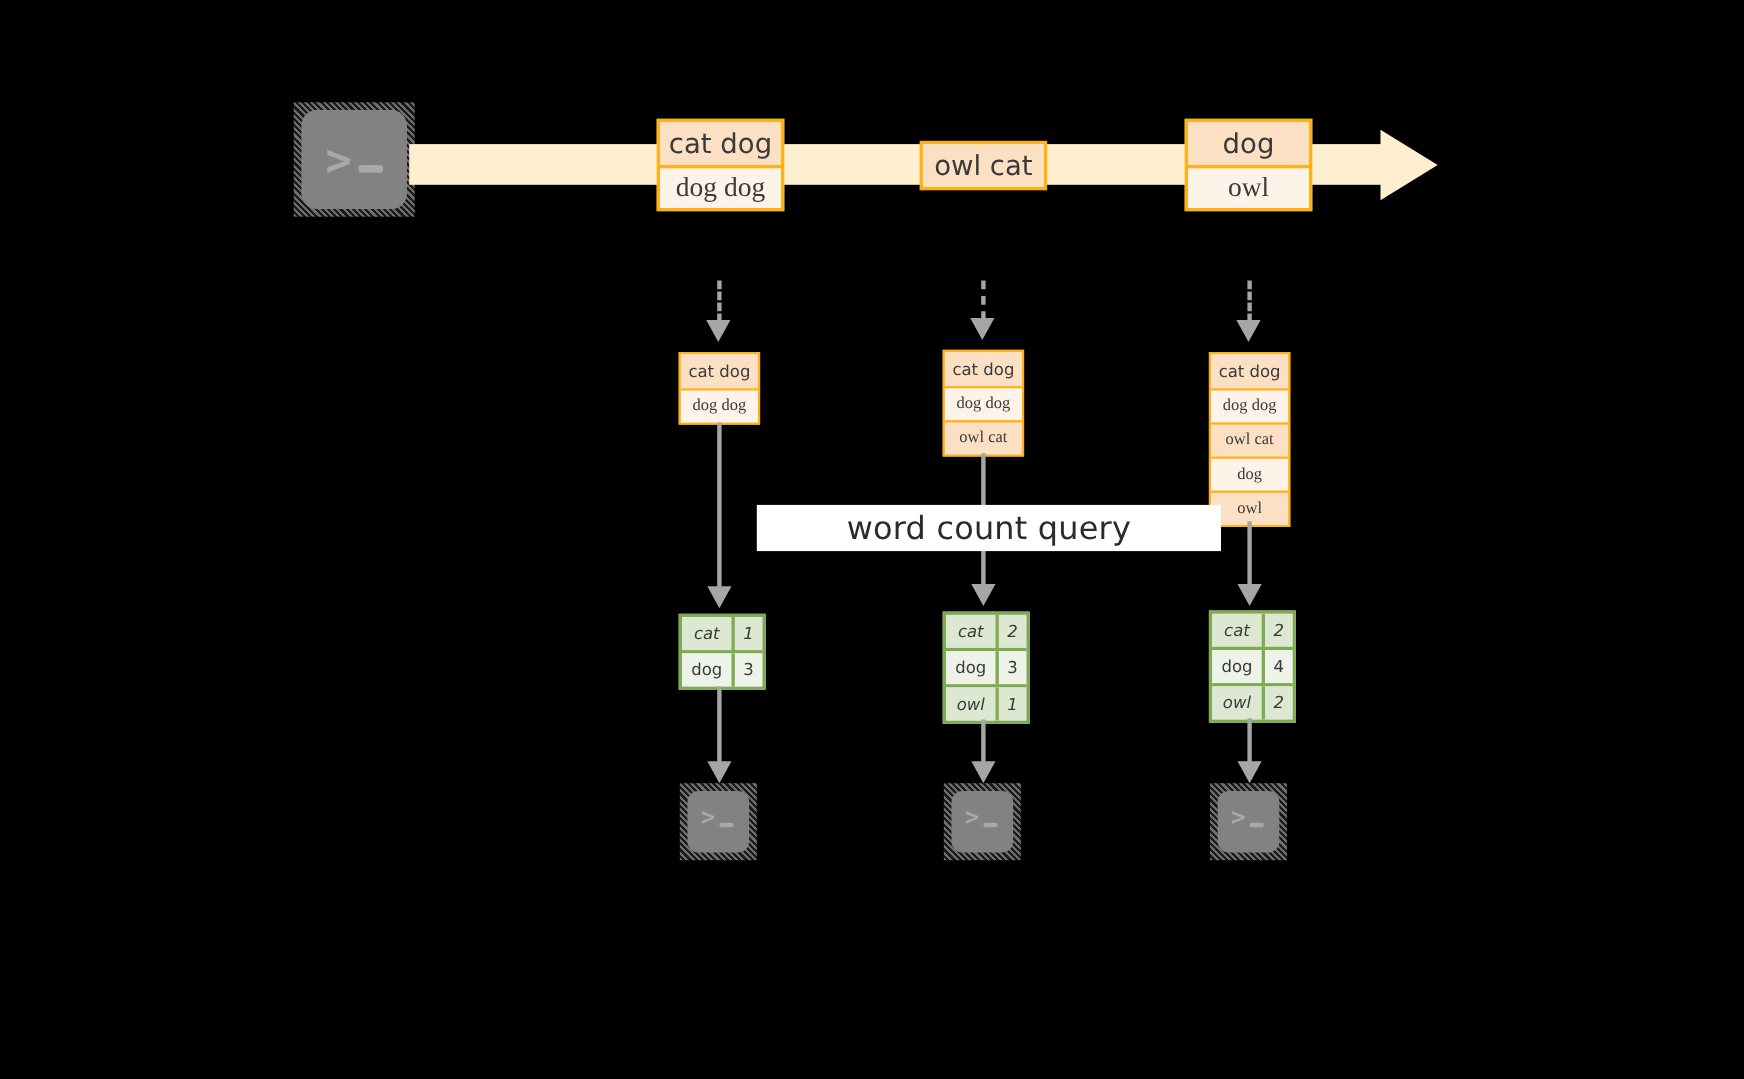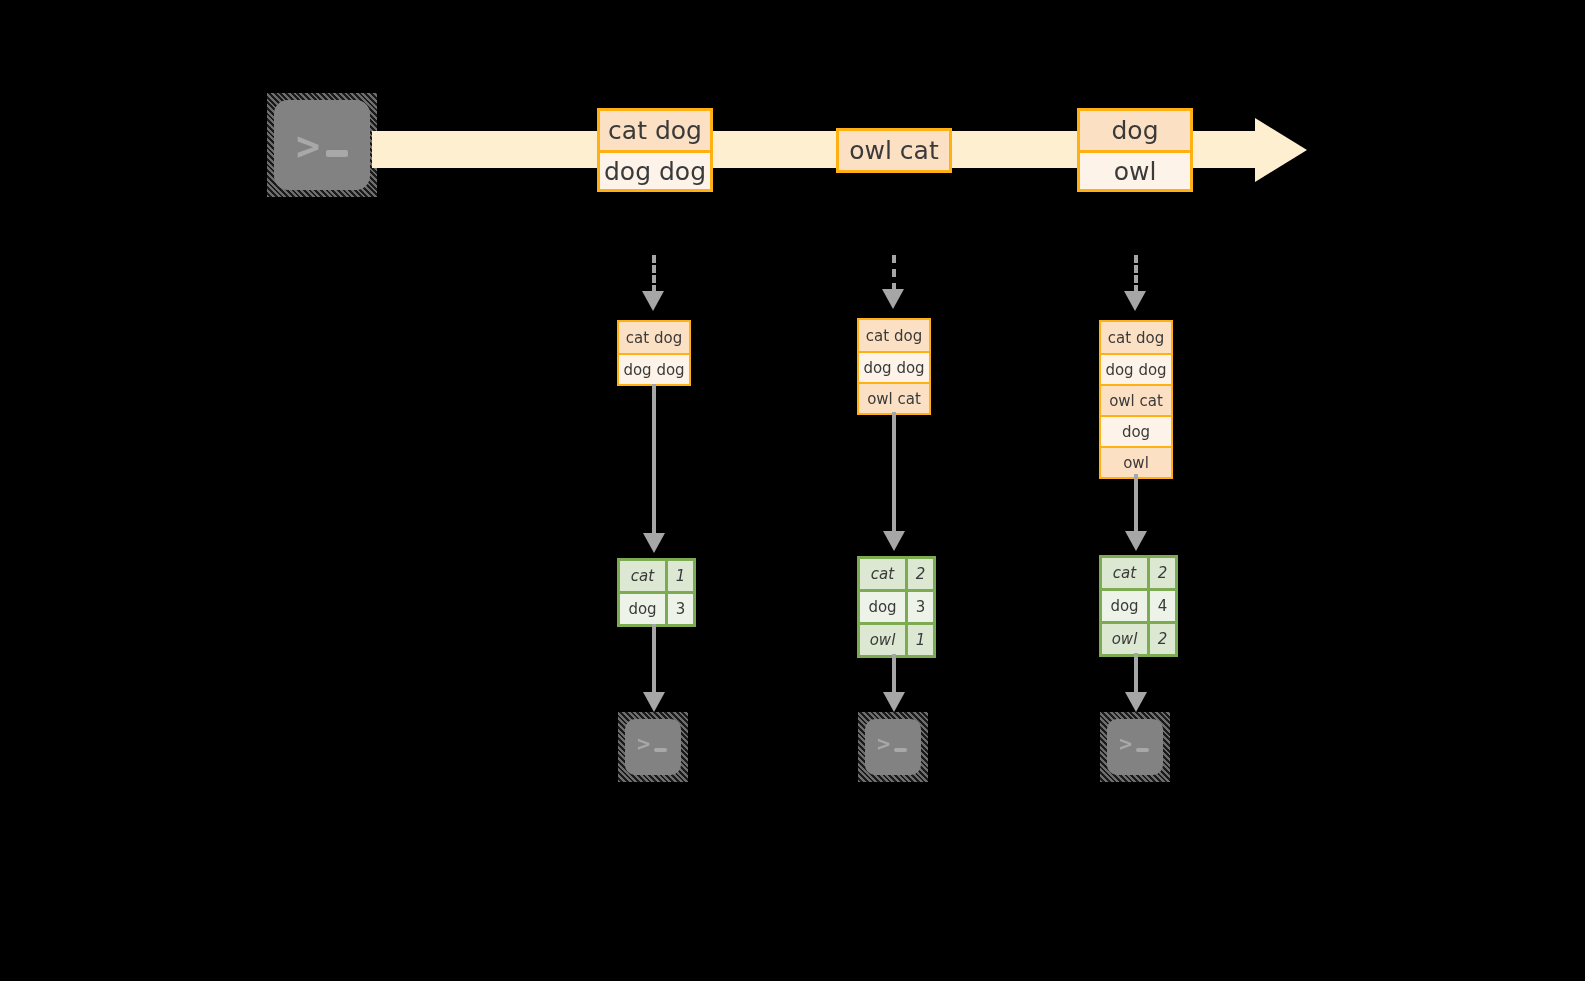--- a/index.html
+++ b/index.html
@@ -50,21 +50,21 @@
     border:3px solid #ffb013;
     background:#fdf3e8;
   }
   .obox .cell {
     box-sizing:border-box;
     display:flex; align-items:center; justify-content:center;
     color:#3a3a3a; white-space:nowrap;
   }
   .obox .cell.dark  { background:#fce0c4; }
   .obox .cell.light { background:#fdf3e8; }
-  .obox .cell + .cell { border-top:3px solid #ffb013; }
+  .obox .cell + .cell { border-top:3px solid #ffb013;font-family:Liberation Serif, serif; }
 
   .obox.big   { width:116px; }
   .obox.big .cell   { height:39px; font-size:25px; }
   .obox.big.single .cell { height:39px; }
 
   .obox.mini  { width:74px; }
   .obox.mini .cell  { height:31px; font-size:15px; border-top-width:2px; }
   .obox.mini { border-width:2px; }
 
   
@@ -237,14 +237,15 @@
   <div class="vline" style="left:1134px; top:653px; height:43px;"></div>
   <div class="vhead" style="left:1125px; top:692px;"></div>
 
   <div class="term small" style="left:1100px; top:712px; width:70px; height:70px;">
     <div class="inner">
       <span class="chev">&gt;</span>
       <span class="und"></span>
     </div>
   </div>
 
+  <div class="qlabel" style="left:688px; top:459px; width:422px; height:42px;">word count query</div>
 
 </div>
 
 </body></html>

